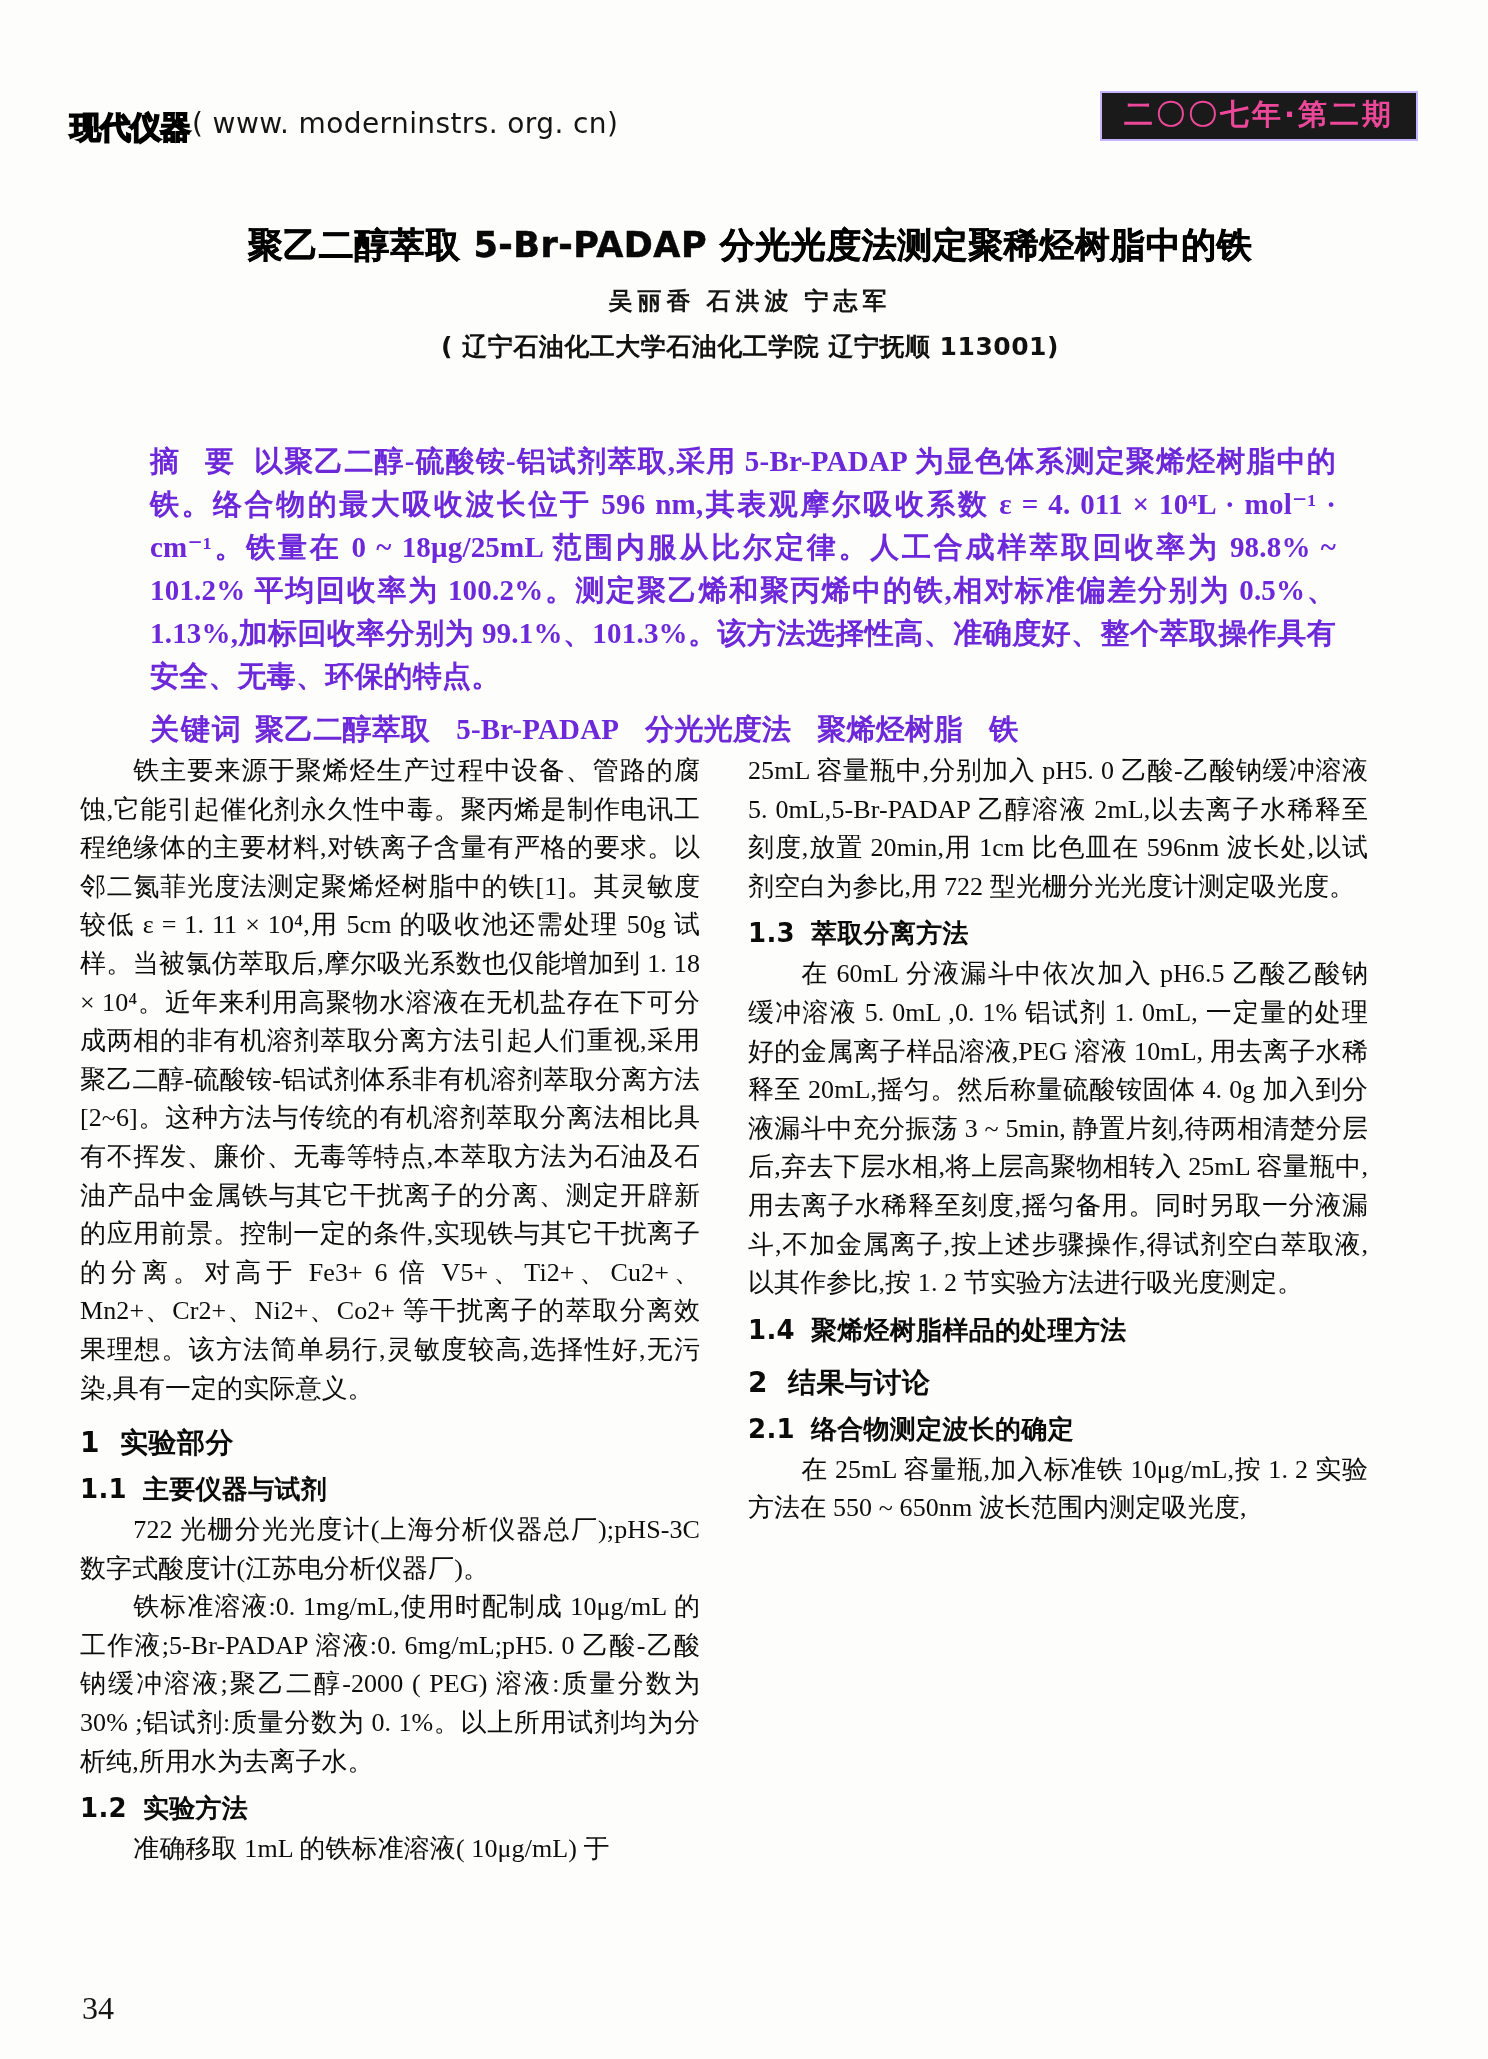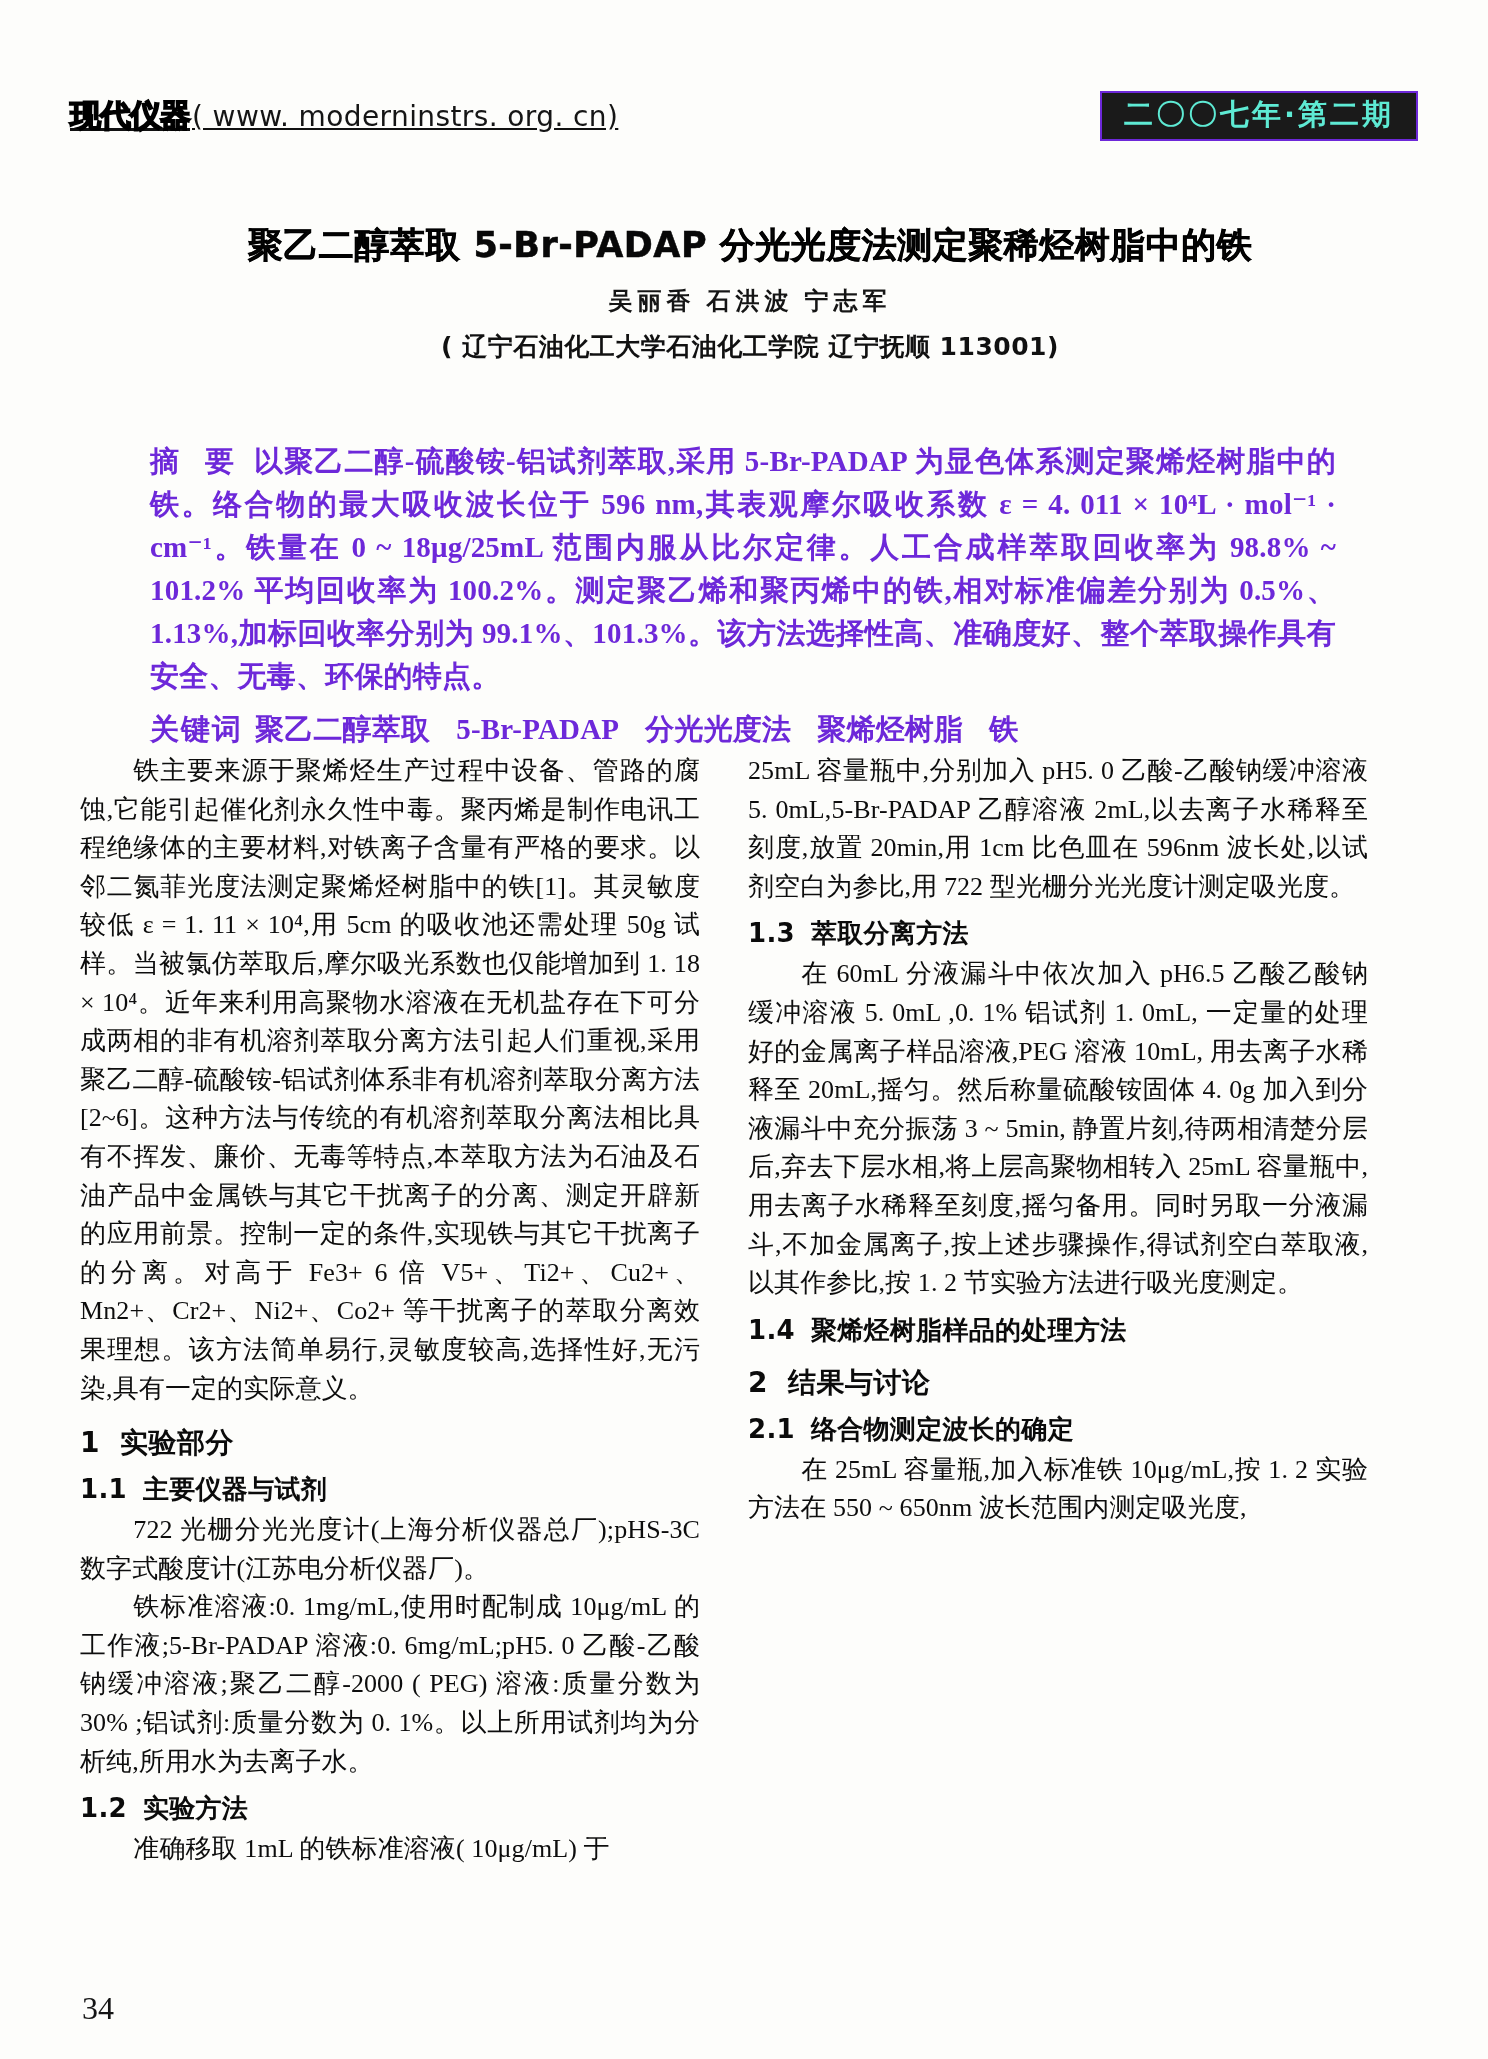--- a/index.html
+++ b/index.html
@@ -25,25 +25,24 @@
   .masthead {
     position: absolute;
     left: 70px;
     top: 95px;
     right: 70px;
     height: 60px;
   }
   .mast-left {
     position: absolute;
     left: 0;
-    top: 0;
+    top: 12px;
     display: flex;
-    align-items: center;
+    align-items: flex-start;
     white-space: nowrap;
-    text-decoration: underline;
   }
   .mast-brand {
     font-family: "DejaVu Sans", sans-serif;
     font-weight: bold;
     font-size: 31px;
     letter-spacing: -1px;
     -webkit-text-stroke: 1.6px #000;
     color: #000;
   }
   .mast-url {
@@ -51,27 +50,27 @@
     font-size: 28px;
     color: #151515;
     margin-left: 2px;
     letter-spacing: 0.4px;
   }
   .mast-issue {
     position: absolute;
     right: 0;
     top: -4px;
     background: #1a1a1a;
-    color: #5eead4;
+    color: #ec4899;
     font-family: "DejaVu Sans", sans-serif;
     font-weight: bold;
     font-size: 29px;
     letter-spacing: 3px;
     padding: 6px 22px 8px 22px;
-    border: 2px solid #6d28d9;
+    border: 2px solid #c4b5fd;
     line-height: 1.1;
   }
   .mast-rule {
     position: absolute;
     left: 70px;
     right: 70px;
     top: 165px;
     border-top: 2px solid #2a2a2a;
     opacity: 0;
   }

